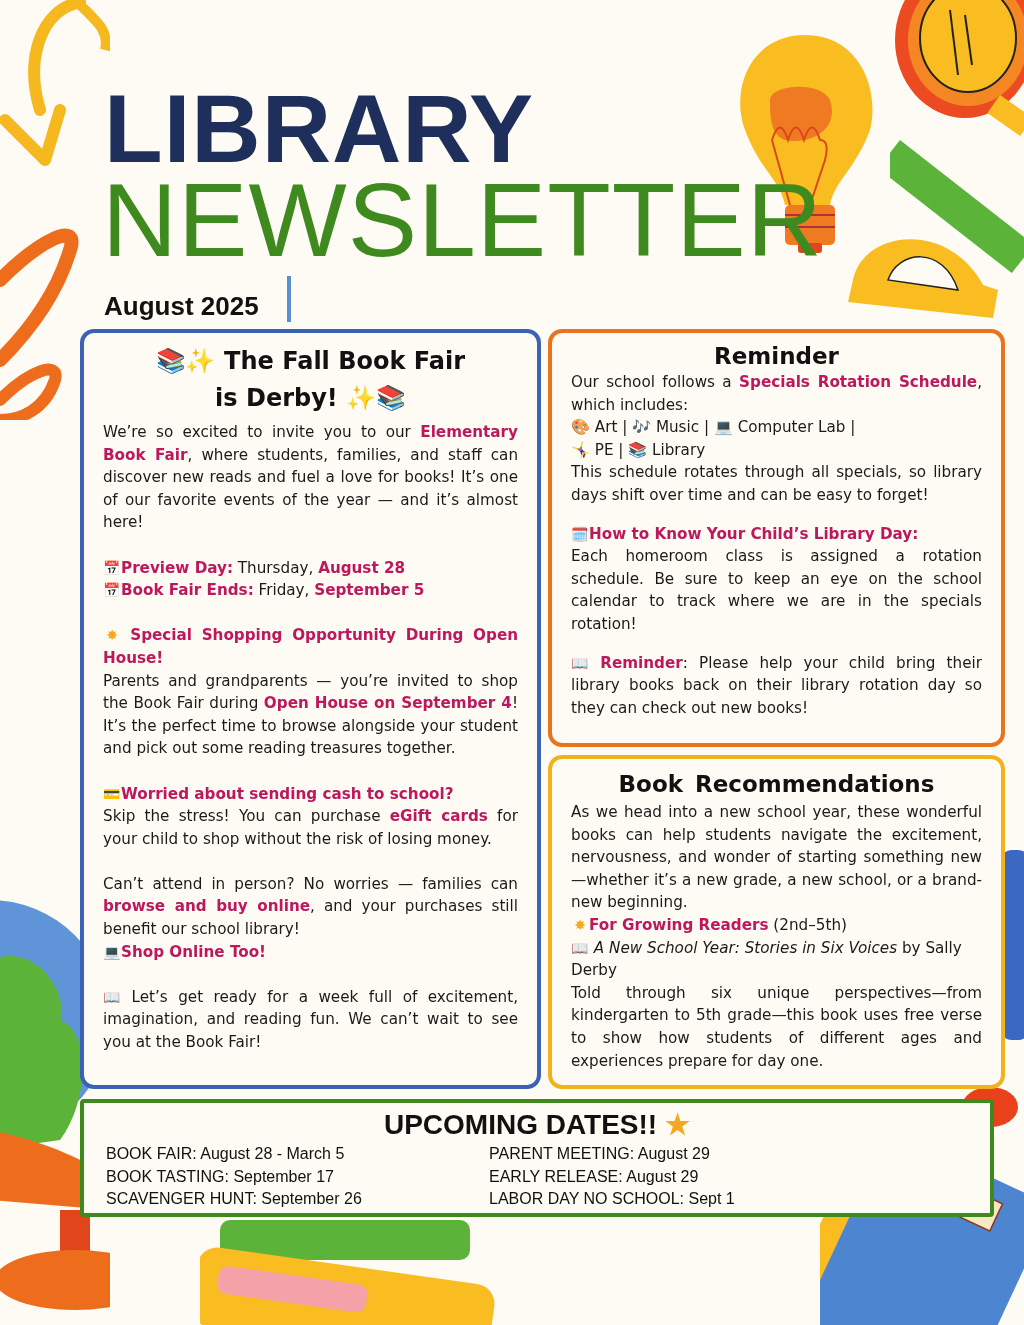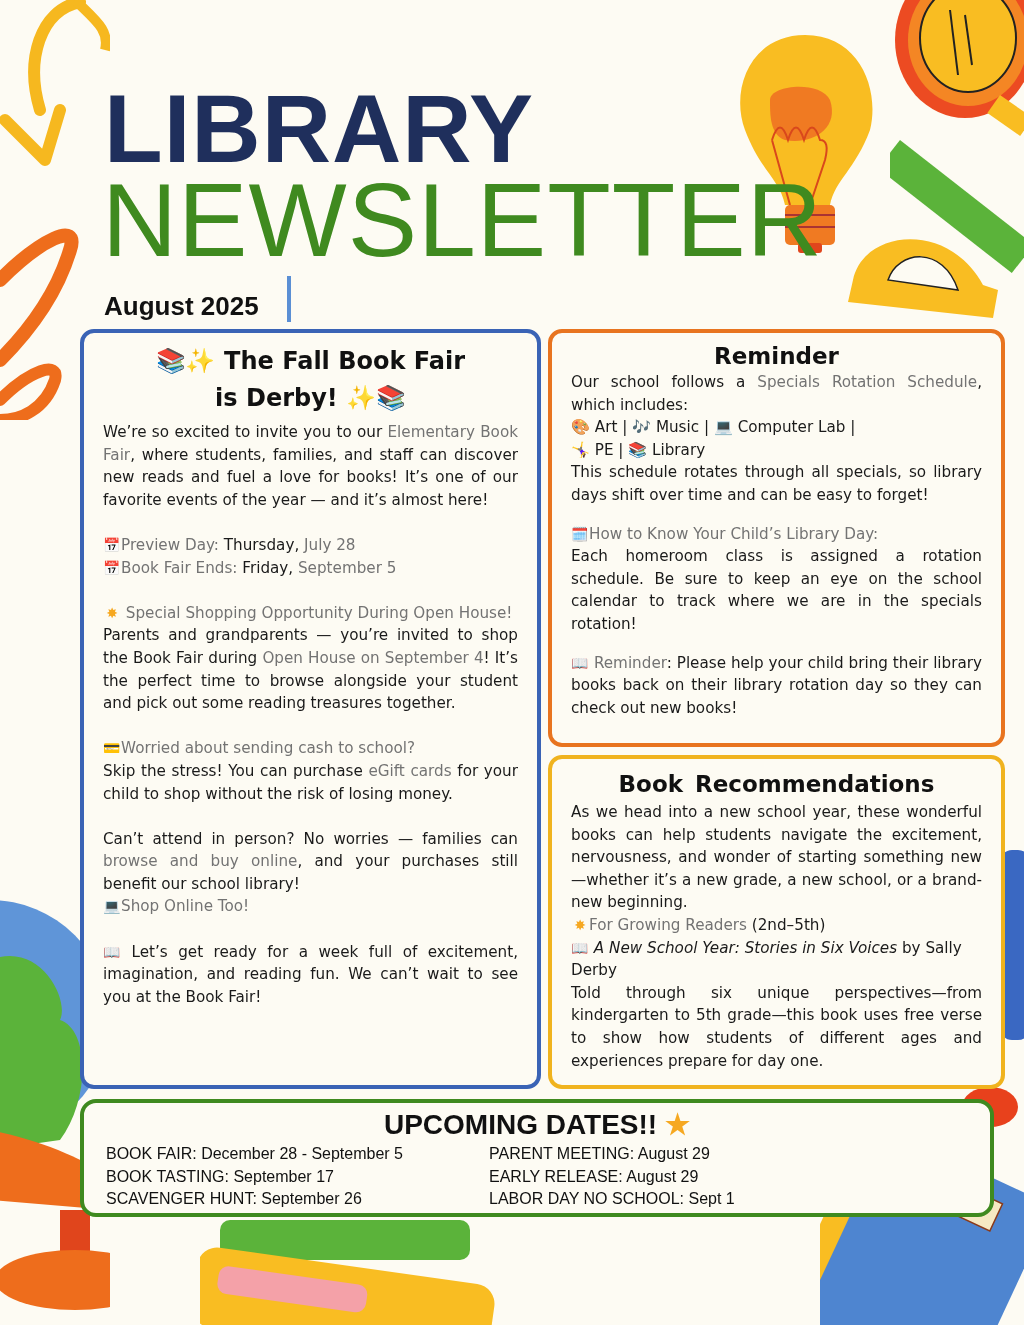--- a/index.html
+++ b/index.html
@@ -24,32 +24,32 @@
   .date-text { font-family: "Liberation Sans", sans-serif; font-weight: 700; font-size: 26px; color: #111; }
   .date-bar { width: 4px; height: 46px; background: #5b8fd4; margin-left: 28px; }
 
   .card {
     position: absolute; background: #fdfbf3; border-radius: 14px;
     border: 4px solid; padding: 8px 19px;
   }
   .card-bookfair { left: 80px; top: 329px; width: 461px; height: 760px; border-color: #3a63b5; }
   .card-reminders { left: 548px; top: 329px; width: 457px; height: 418px; border-color: #e8741f; }
   .card-recs { left: 548px; top: 755px; width: 457px; height: 334px; border-color: #f0b31e; }
-  .card-dates { left: 80px; top: 1099px; width: 914px; height: 118px; border-color: #3f8a1f; border-radius: 16px; padding: 4px 18px; }
+  .card-dates { left: 80px; top: 1099px; width: 914px; height: 118px; border-color: #3f8a1f; border-radius: 4px; padding: 4px 18px; }
 
   .card h2 {
     font-family: "DejaVu Sans", sans-serif; font-weight: 700; text-align: center; color: #111;
   }
   .card-bookfair h2 { font-size: 24px; line-height: 37px; margin: 2px 0 4px; }
   .card-reminders h2 { font-size: 23px; line-height: 30px; }
   .card-recs h2 { font-size: 23px; line-height: 34px; word-spacing: 4px; }
   .p {
     font-size: 15.2px; line-height: 22.6px; text-align: justify; color: #1a1a1a;
   }
-  .p b { font-weight: 400; color: #737373; }
+  .p b { font-weight: 700; color: #be185d; }
   .gap { height: 22.6px; }
   .center { }
   .ico { display: inline-block; font-size: 14px; width: 18px; text-align: center; }
 
   .dates-title {
     text-align: center; font-family: "Liberation Sans", sans-serif; font-weight: 700;
     font-size: 28px; line-height: 36px; color: #111;
   }
   .dates-title .star { color: #f6a821; font-size: 28px; }
   .dates-grid { display: grid; grid-template-columns: 383px 420px; row-gap: 0; padding-left: 4px; }
@@ -127,21 +127,21 @@
 
 <section class="card card-bookfair">
   <h2>
     <span>📚</span><span>✨</span>
     <span>The Fall Book Fair</span><br>
     <span>is Derby!</span>
     <span>✨</span><span>📚</span>
   </h2>
   <p class="p"><span>We’re so excited to invite you to our </span><b>Elementary Book Fair</b><span>, where students, families, and staff can discover new reads and fuel a love for books! It’s one of our favorite events of the year — and it’s almost here!</span></p>
   <div class="gap"></div>
-  <p class="p"><span class="ico">📅</span><b>Preview Day:</b><span> Thursday, </span><b>July 28</b></p>
+  <p class="p"><span class="ico">📅</span><b>Preview Day:</b><span> Thursday, </span><b>August 28</b></p>
   <p class="p"><span class="ico">📅</span><b>Book Fair Ends:</b><span> Friday, </span><b>September 5</b></p>
   <div class="gap"></div>
   <p class="p"><span class="ico" style="color:#f6a821">✸</span> <b>Special Shopping Opportunity During Open House!</b></p>
   <p class="p"><span>Parents and grandparents — you’re invited to shop the Book Fair during </span><b>Open House on September 4</b><span>! It’s the perfect time to browse alongside your student and pick out some reading treasures together.</span></p>
   <div class="gap"></div>
   <p class="p"><span class="ico">💳</span><b>Worried about sending cash to school?</b></p>
   <p class="p"><span>Skip the stress! You can purchase </span><b>eGift cards</b><span> for your child to shop without the risk of losing money.</span></p>
   <div class="gap"></div>
   <p class="p"><span>Can’t attend in person? No worries — families can </span><b>browse and buy online</b><span>, and your purchases still benefit our school library!</span></p>
   <p class="p"><span class="ico">💻</span><b>Shop Online Too!</b></p>
@@ -171,20 +171,20 @@
   <h2>Book Recommendations</h2>
   <p class="p">As we head into a new school year, these wonderful books can help students navigate the excitement, nervousness, and wonder of starting something new—whether it’s a new grade, a new school, or a brand-new beginning.</p>
   <p class="p"><span class="ico" style="color:#f6a821">✸</span><b>For Growing Readers</b><span> (2nd–5th)</span></p>
   <p class="p" style="text-align:left"><span class="ico">📖</span> <i>A New School Year: Stories in Six Voices</i><span> by Sally Derby</span></p>
   <p class="p">Told through six unique perspectives—from kindergarten to 5th grade—this book uses free verse to show how students of different ages and experiences prepare for day one.</p>
 </section>
 
 <section class="card card-dates">
   <div class="dates-title"><span>UPCOMING DATES!!</span> <span class="star">★</span></div>
   <div class="dates-grid">
-    <div>BOOK FAIR: December 28 - September 5</div>
+    <div>BOOK FAIR: August 28 - March 5</div>
     <div>PARENT MEETING: August 29</div>
     <div>BOOK TASTING: September 17</div>
     <div>EARLY RELEASE: August 29</div>
     <div>SCAVENGER HUNT: September 26</div>
     <div>LABOR DAY NO SCHOOL: Sept 1</div>
   </div>
 </section>
 
 </body></html>

